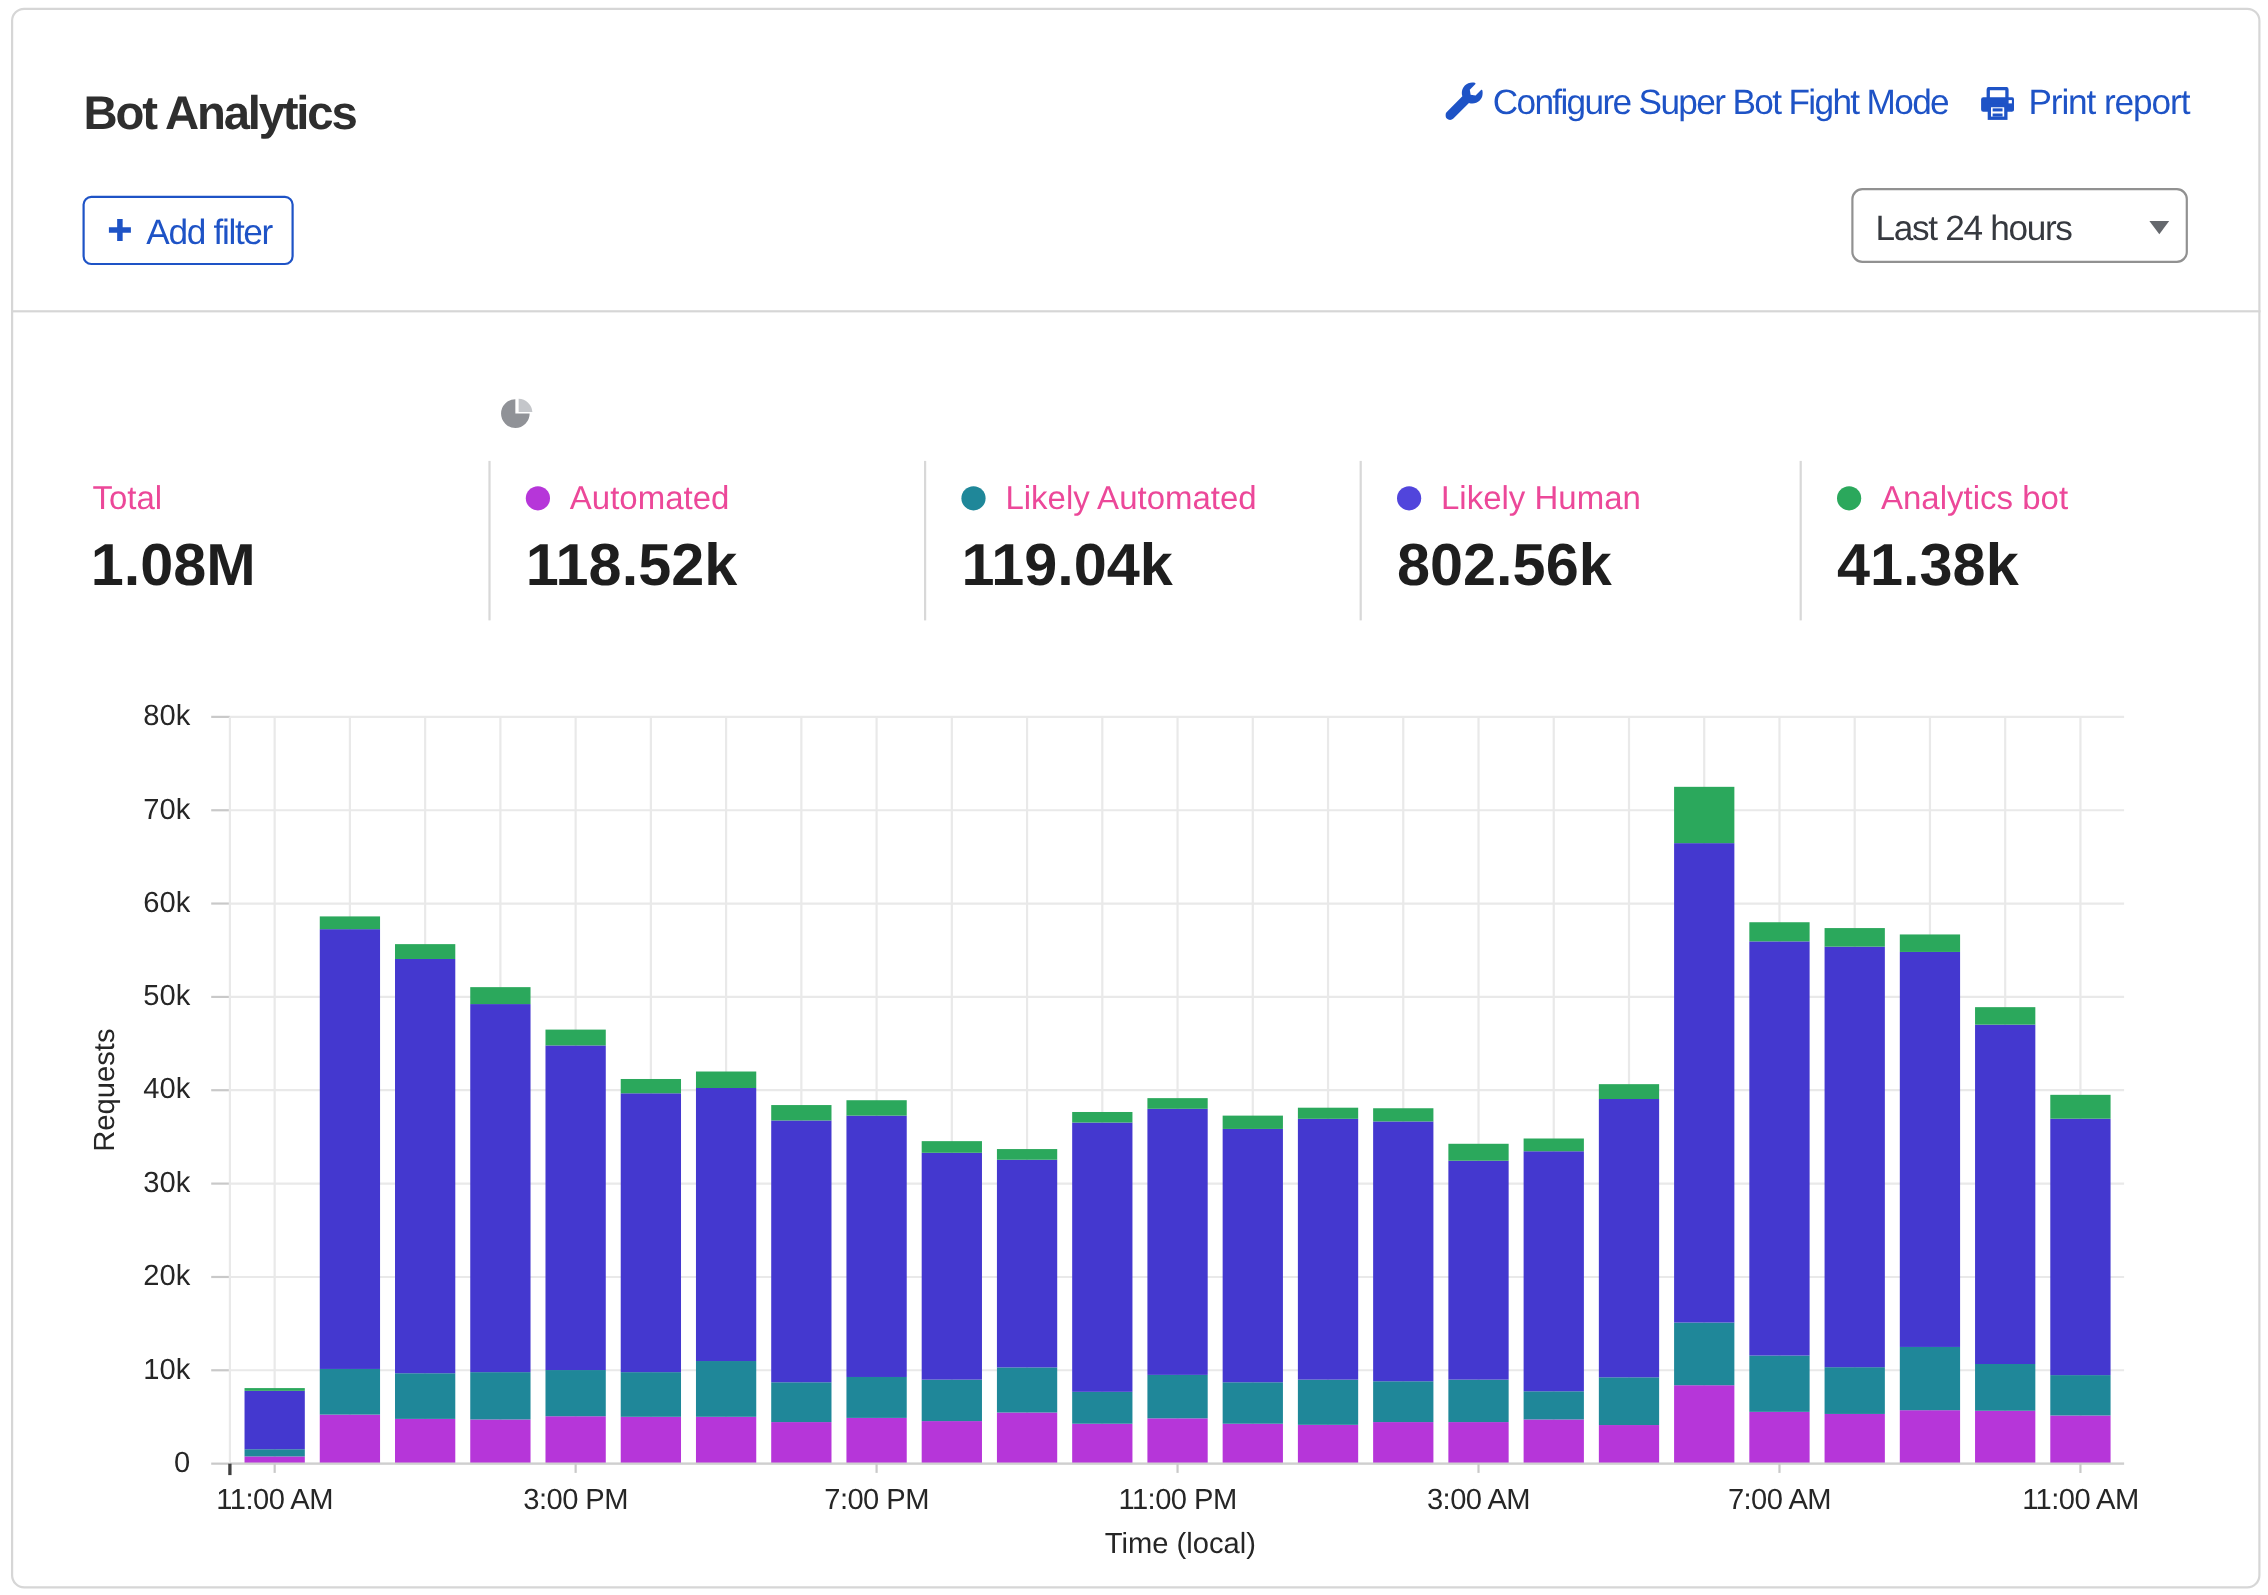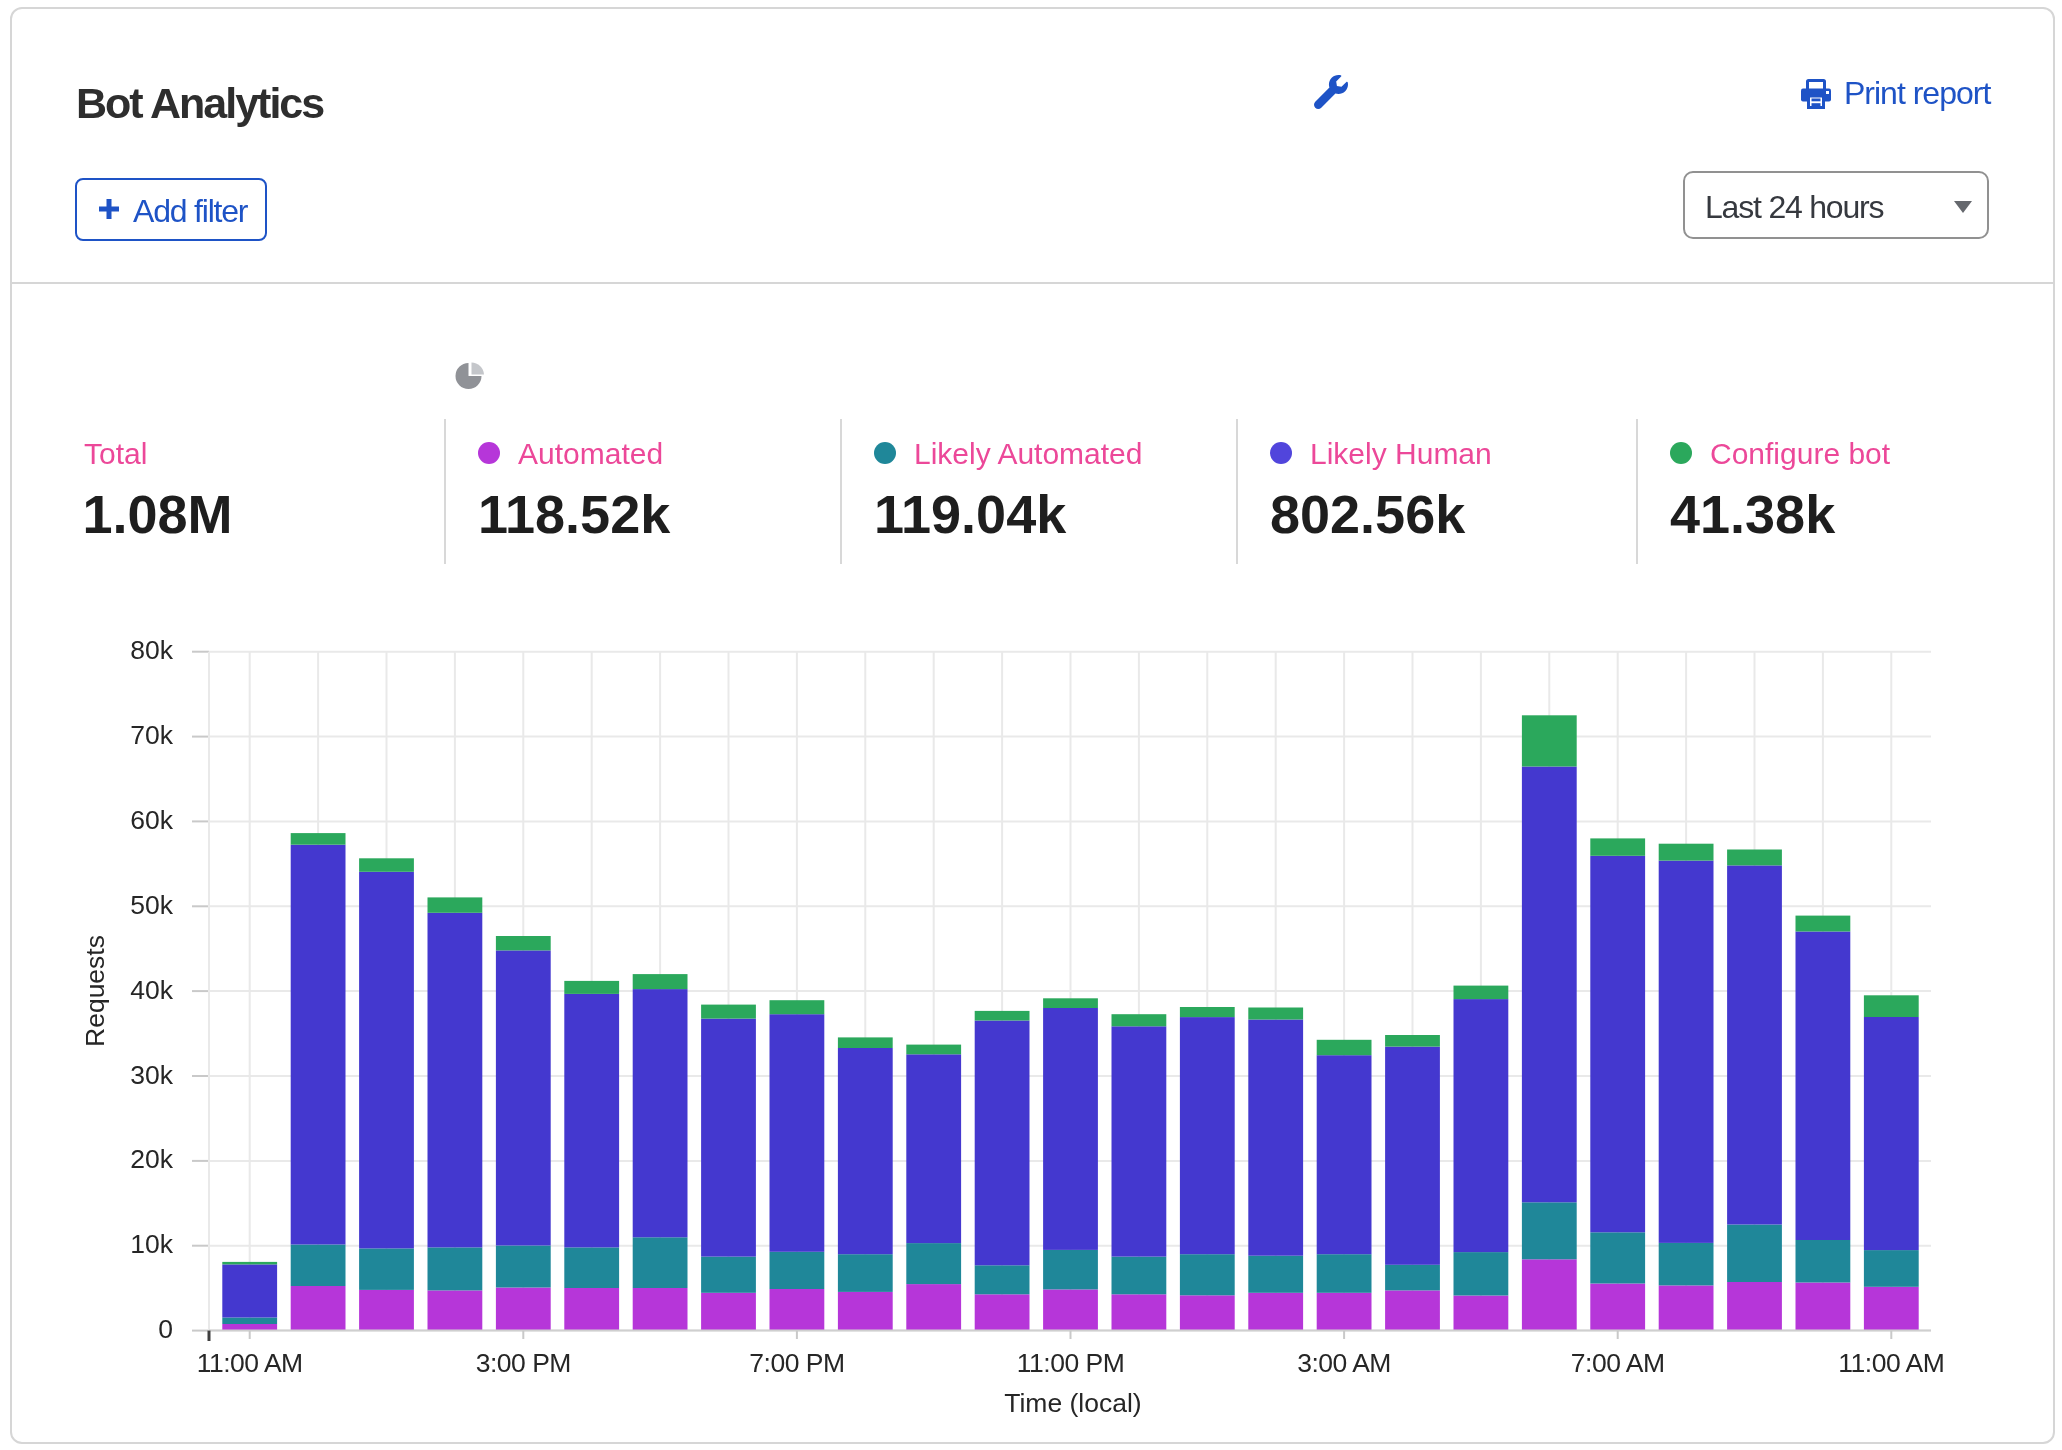--- a/index.html
+++ b/index.html
@@ -10,20 +10,21 @@
 .slabel { position:absolute; top:437px; font-size:30px; color:#ec4899; }
 .snum { position:absolute; top:483px; font-size:54px; font-weight:700; color:#1e1e1e; letter-spacing:0px; }
 </style></head>
 <body>
 <div id="page">
 <div id="card"></div>
 <div class="abs" style="left:76px;top:79px;font-size:43px;font-weight:700;letter-spacing:-2px;color:#2e2e2e">Bot Analytics</div>
 <svg width="34" height="36" viewBox="0 0 512 512" style="position:absolute;left:1314px;top:74px">
       <path fill="#1e53c6" d="M507.73 109.1c-2.24-9.03-13.54-12.09-20.12-5.51l-74.36 74.36-67.88-11.31-11.31-67.88 74.36-74.36c6.62-6.62 3.43-17.9-5.66-20.16-47.38-11.74-99.55.91-136.58 37.93-39.64 39.64-50.55 97.1-34.05 147.2L18.74 402.76c-24.99 24.99-24.99 65.51 0 90.5 24.99 24.99 65.51 24.99 90.5 0l213.21-213.21c50.12 16.71 107.47 5.68 147.37-34.22 37.07-37.07 49.7-89.32 37.91-136.73z"></path>
     </svg>
+<div class="abs" style="left:1357px;top:75px;font-size:32px;letter-spacing:-1.5px;color:#1e53c6">Configure Super Bot Fight Mode</div>
 <svg width="30" height="30" viewBox="0 0 30 30" style="position:absolute;left:1801px;top:79px">
 <rect x="6.5" y="1.5" width="17" height="11" rx="1" fill="none" stroke="#1e53c6" stroke-width="3"></rect>
 <rect x="0" y="9.5" width="30" height="13" rx="2" fill="#1e53c6"></rect>
 <rect x="25" y="12" width="3" height="3" fill="#fff"></rect>
 <rect x="7.5" y="17" width="15" height="11.5" fill="#fff" stroke="#1e53c6" stroke-width="3"></rect>
 <rect x="10.5" y="19.5" width="9" height="2.8" fill="#1e53c6"></rect>
 <rect x="10.5" y="24.2" width="9" height="2.8" fill="#1e53c6"></rect>
 </svg>
 <div class="abs" style="left:1844px;top:75px;font-size:32px;letter-spacing:-1px;color:#1e53c6">Print report</div>
 <div class="abs" style="left:75px;top:178px;width:192px;height:63px;border:2px solid #1e53c6;border-radius:8px"></div>
@@ -46,21 +47,21 @@
 <div style="position:absolute;left:478px;top:442px;width:22px;height:22px;border-radius:50%;background:#b636d9"></div>
 <div class="slabel" style="left:518px">Automated</div>
 <div class="snum" style="left:478px">118.52k</div>
 <div style="position:absolute;left:874px;top:442px;width:22px;height:22px;border-radius:50%;background:#1f8799"></div>
 <div class="slabel" style="left:914px">Likely Automated</div>
 <div class="snum" style="left:874px">119.04k</div>
 <div style="position:absolute;left:1270px;top:442px;width:22px;height:22px;border-radius:50%;background:#5145dc"></div>
 <div class="slabel" style="left:1310px">Likely Human</div>
 <div class="snum" style="left:1270px">802.56k</div>
 <div style="position:absolute;left:1670px;top:442px;width:22px;height:22px;border-radius:50%;background:#2ba85c"></div>
-<div class="slabel" style="left:1710px">Configure bot</div>
+<div class="slabel" style="left:1710px">Analytics bot</div>
 <div class="snum" style="left:1670px">41.38k</div>
 <div style="position:absolute;left:444px;top:419px;width:2px;height:145px;background:#d8d8d8"></div>
 <div style="position:absolute;left:840px;top:419px;width:2px;height:145px;background:#d8d8d8"></div>
 <div style="position:absolute;left:1236px;top:419px;width:2px;height:145px;background:#d8d8d8"></div>
 <div style="position:absolute;left:1636px;top:419px;width:2px;height:145px;background:#d8d8d8"></div>
 <svg width="2062" height="1450" viewBox="0 0 2062 1450" style="position:absolute;left:0;top:0">
 <line x1="209.0" y1="1330.6" x2="1931.0" y2="1330.6" stroke="#e9e9e9" stroke-width="2"></line>
 <line x1="192" y1="1330.6" x2="209.0" y2="1330.6" stroke="#c9c9c9" stroke-width="2"></line>
 <line x1="209.0" y1="1245.7" x2="1931.0" y2="1245.7" stroke="#e9e9e9" stroke-width="2"></line>
 <line x1="192" y1="1245.7" x2="209.0" y2="1245.7" stroke="#c9c9c9" stroke-width="2"></line>

